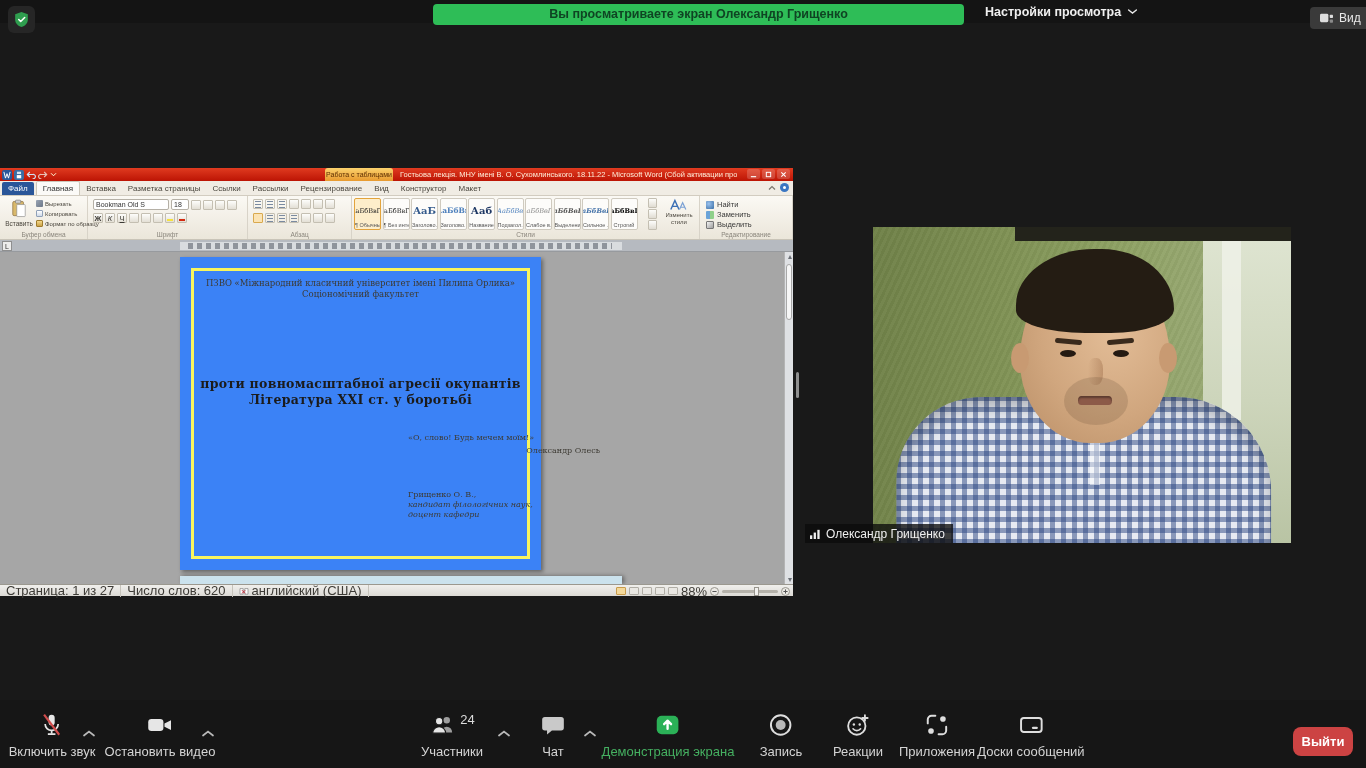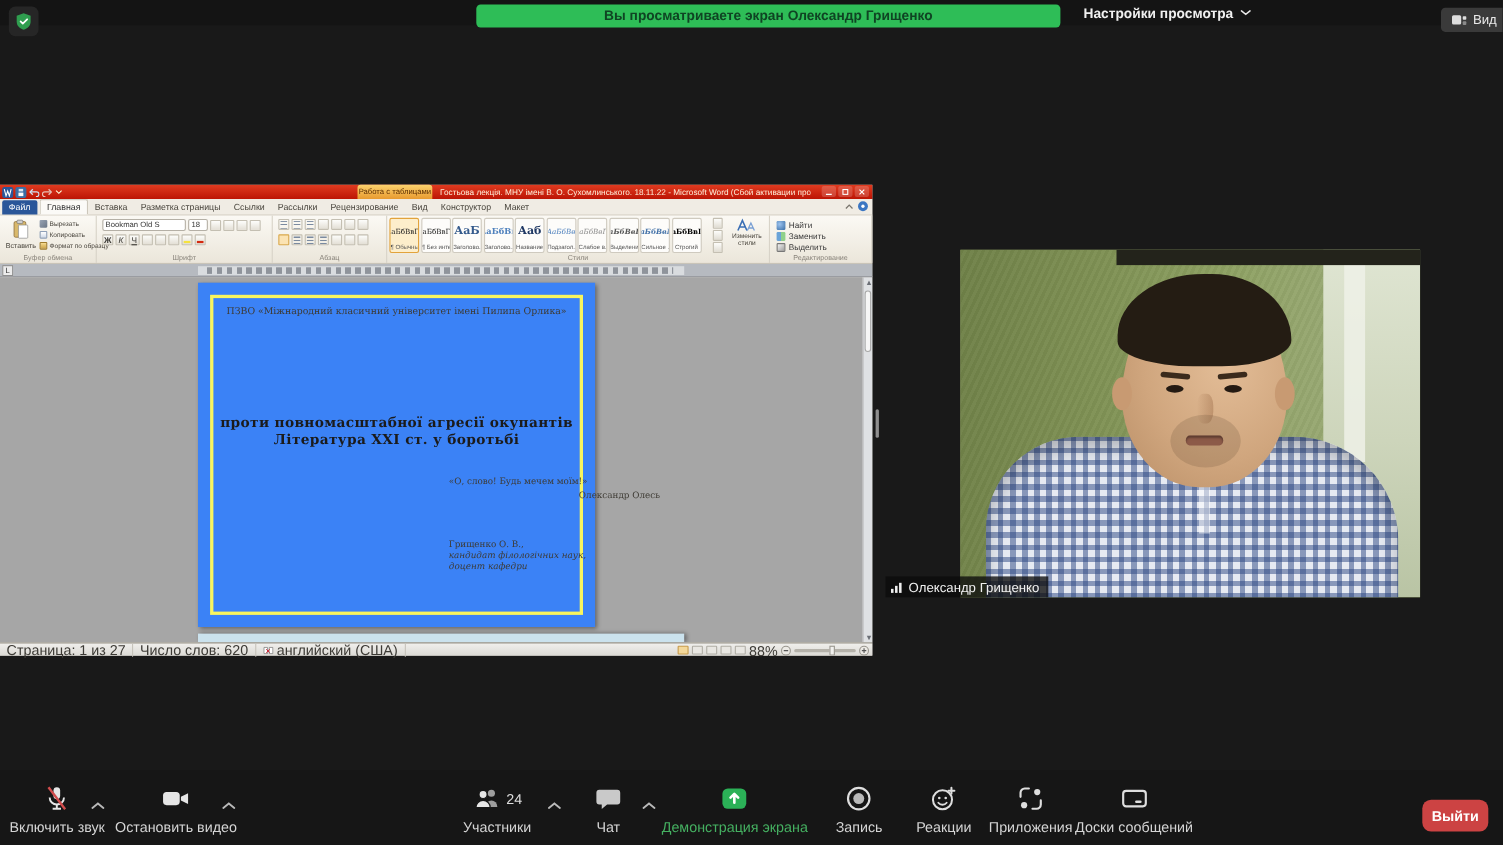--- a/index.html
+++ b/index.html
@@ -175,21 +175,21 @@
   .p-stub { left:calc(53% - 31px); top:150px; width:64px; height:48px; background:rgba(70,50,30,.16); border-radius:50%; }
   .p-mouth { left:calc(53% - 17px); top:169px; width:34px; height:9px; background:#8c5a48; border-radius:4px/5px;
              box-shadow:inset 0 2px 2px rgba(0,0,0,.35); }
   .nametag { position:absolute; left:805px; top:524px; height:19px; background:rgba(12,12,12,.78); z-index:4;
              display:flex; align-items:center; gap:4px; padding:0 8px 0 4px; color:#efefef; font-size:12px; white-space:nowrap; }
 
   
   .tbar { position:absolute; left:0; top:700px; width:1366px; height:68px; background:#161616; }
   .tbtn { position:absolute; top:12px; transform:translateX(-50%); display:flex; flex-direction:column;
           align-items:center; gap:4px; color:#d4d4d4; font-size:13px; white-space:nowrap; }
-  .tbtn .ic { height:28px; display:flex; align-items:center; justify-content:center; gap:3px; }
+  .tbtn .ic { height:28px; display:flex; justify-content:center; gap:3px; }
   .tbtn .cnt { font-size:13px; color:#dcdcdc; }
   .tbtn.green { color:#45b061; }
   .chev { position:absolute; top:24px; }
   .leave { position:absolute; left:1293px; top:27px; width:60px; height:29px; background:#cc4343; border-radius:8px;
            color:#fff; font-size:13px; font-weight:bold; display:flex; align-items:center; justify-content:center; }
 </style>
 </head>
 <body>
 
 <div id="app">
@@ -469,20 +469,21 @@
       <div class="ractive"></div>
       <div class="rticks"></div>
     </div>
 
     <div class="doc">
       <div class="page">
         <div class="pframe"></div>
         <div class="dhead">
 
         <div>ПЗВО «Міжнародний класичний університет імені Пилипа Орлика»</div>
+            <div>Соціономічний факультет</div>
           </div>
         <div class="dtitle">
           <div>проти повномасштабної агресії окупантів</div>
           <div>Література XXI ст. у боротьбі</div>
         </div>
         <div class="depi">
           <div>«О, слово! Будь мечем моїм!»</div>
           <div class="a">Олександр Олесь</div>
         </div>
         <div class="dauth">

